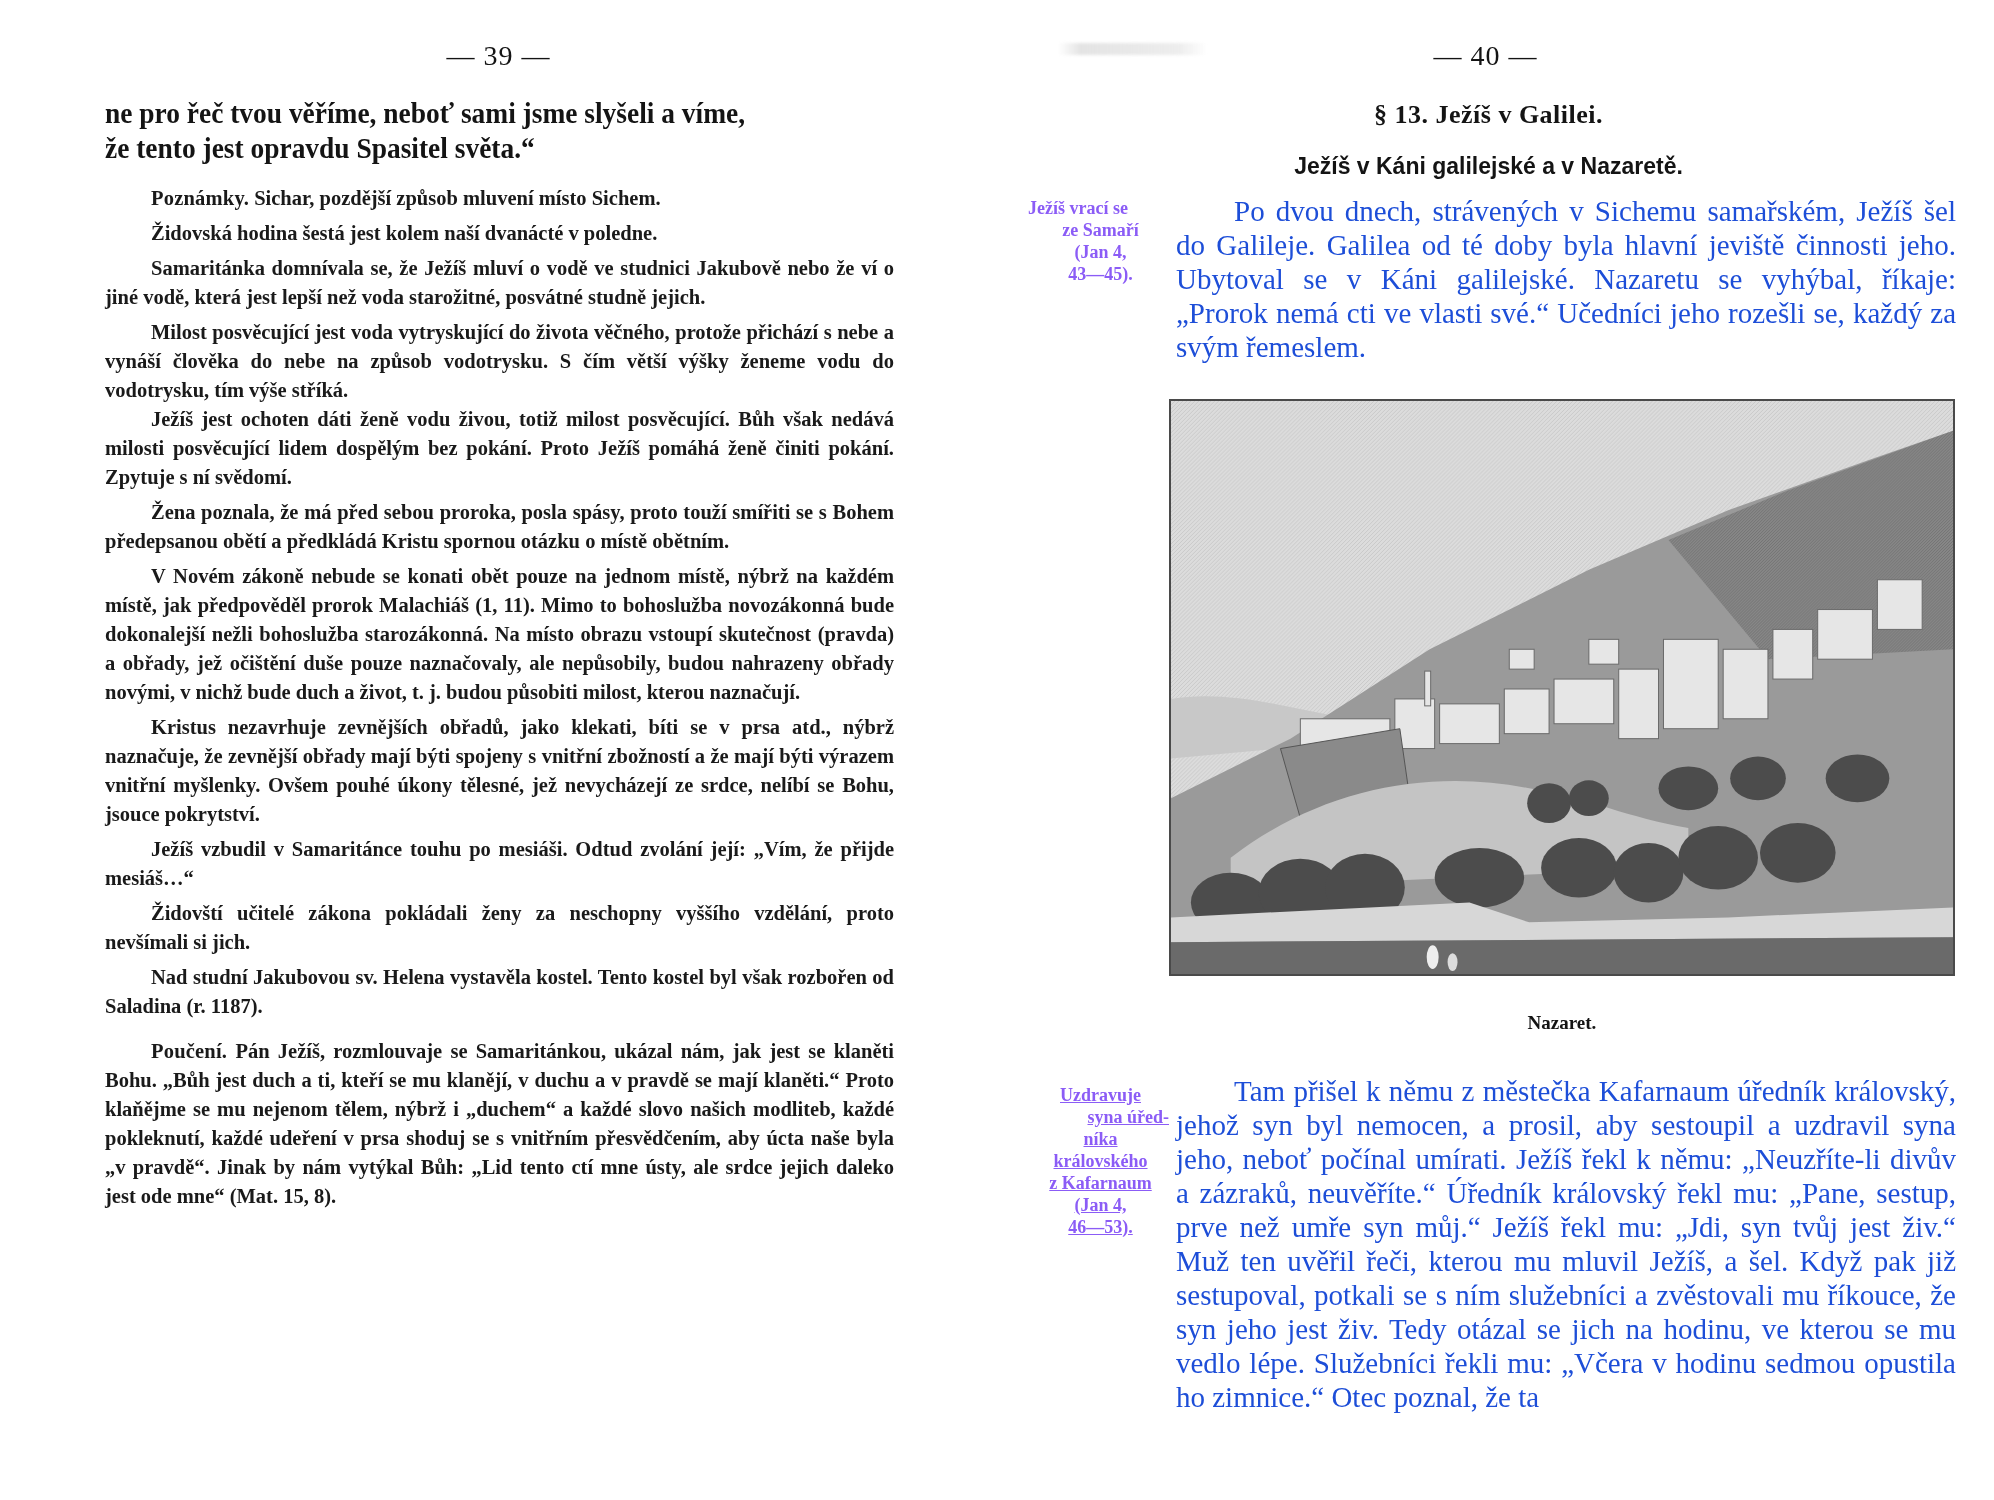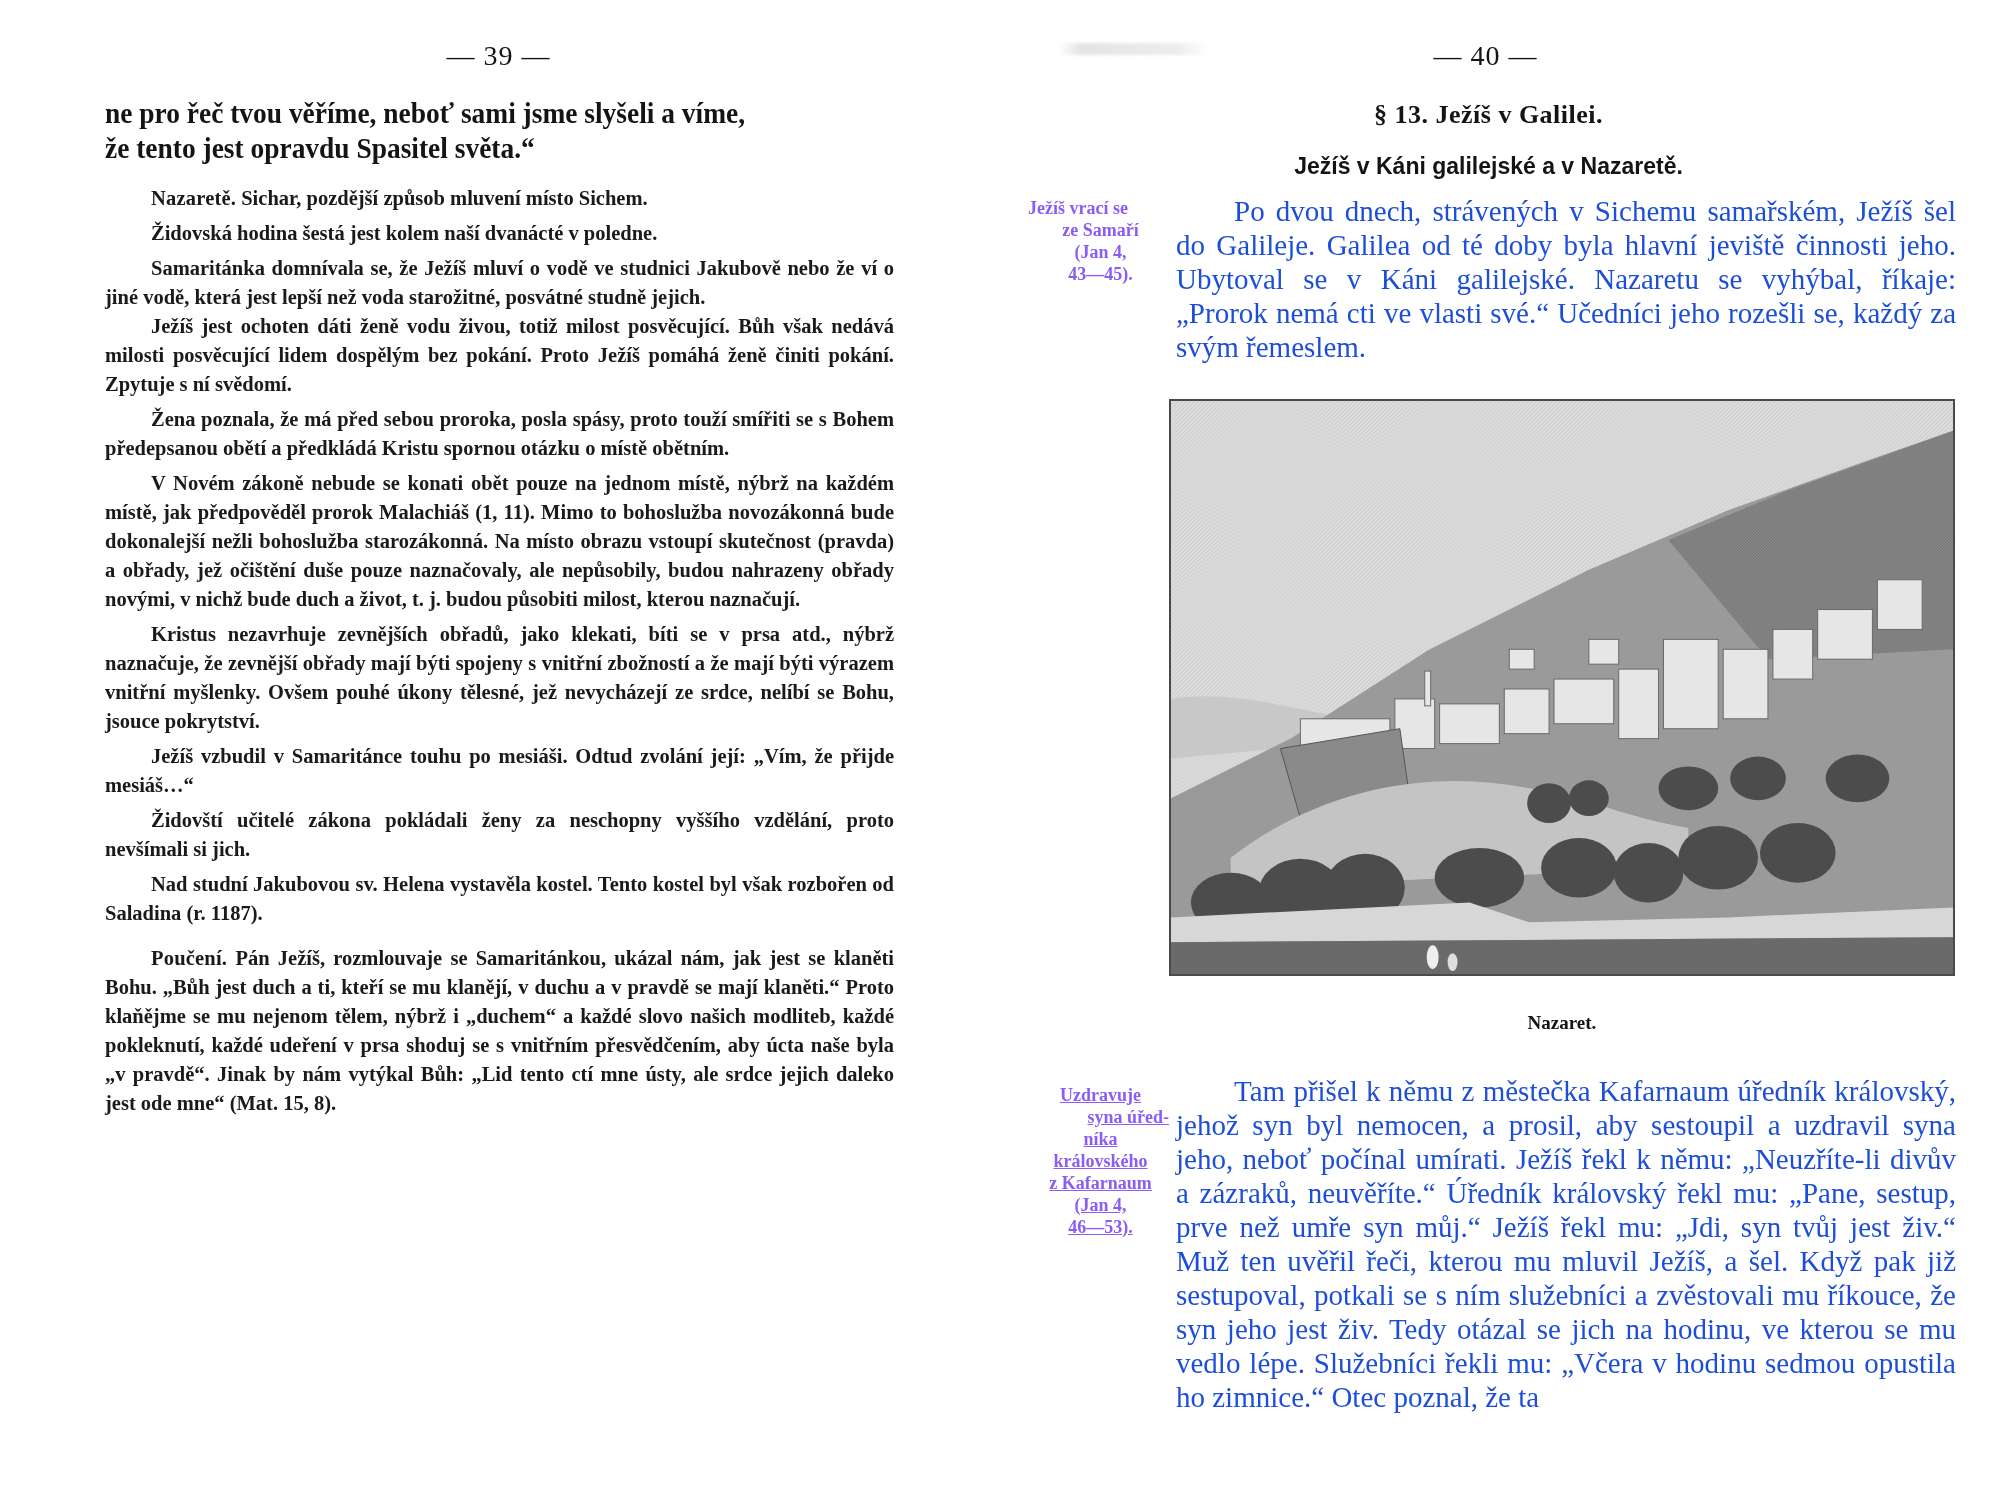--- a/index.html
+++ b/index.html
@@ -86,23 +86,24 @@
 <div class="page" id="page-left">
   <div class="page-number">— 39 —</div>
 </div>
 
 <div class="left-col">
   <p class="lead">
     <span>ne pro řeč tvou věříme, neboť sami jsme slyšeli a víme,</span><br>
     <span>že tento jest opravdu Spasitel světa.“</span>
   </p>
   <div class="notes" style="margin-top:18px;">
-    <p><span class="lbl">Nazaretě.</span> <span>Sichar, pozdější způsob mluvení místo Sichem.</span></p>
+    <p><span class="lbl">Poznámky.</span> <span>Sichar, pozdější způsob mluvení místo Sichem.</span></p>
     <p class="gap">Židovská hodina šestá jest kolem naší dvanácté v poledne.</p>
     <p class="gap">Samaritánka domnívala se, že Ježíš mluví o vodě ve studnici Jakubově nebo že ví o jiné vodě, která jest lepší než voda starožitné, posvátné studně jejich.</p>
+    <p class="gap">Milost posvěcující jest voda vytryskující do života věčného, protože přichází s nebe a vynáší člověka do nebe na způsob vodotrysku. S čím větší výšky ženeme vodu do vodotrysku, tím výše stříká.</p>
     <p>Ježíš jest ochoten dáti ženě vodu živou, totiž milost posvěcující. Bůh však nedává milosti posvěcující lidem dospělým bez pokání. Proto Ježíš pomáhá ženě činiti pokání. Zpytuje s ní svědomí.</p>
     <p class="gap">Žena poznala, že má před sebou proroka, posla spásy, proto touží smířiti se s Bohem předepsanou obětí a předkládá Kristu spornou otázku o místě obětním.</p>
     <p class="gap">V Novém zákoně nebude se konati obět pouze na jednom místě, nýbrž na každém místě, jak předpověděl prorok Malachiáš (1, 11). Mimo to bohoslužba novozákonná bude dokonalejší nežli bohoslužba starozákonná. Na místo obrazu vstoupí skutečnost (pravda) a obřady, jež očištění duše pouze naznačovaly, ale nepůsobily, budou nahrazeny obřady novými, v nichž bude duch a život, t. j. budou působiti milost, kterou naznačují.</p>
     <p class="gap">Kristus nezavrhuje zevnějších obřadů, jako klekati, bíti se v prsa atd., nýbrž naznačuje, že zevnější obřady mají býti spojeny s vnitřní zbožností a že mají býti výrazem vnitřní myšlenky. Ovšem pouhé úkony tělesné, jež nevycházejí ze srdce, nelíbí se Bohu, jsouce pokrytství.</p>
     <p class="gap">Ježíš vzbudil v Samaritánce touhu po mesiáši. Odtud zvolání její: „Vím, že přijde mesiáš…“</p>
     <p class="gap">Židovští učitelé zákona pokládali ženy za neschopny vyššího vzdělání, proto nevšímali si jich.</p>
     <p class="gap">Nad studní Jakubovou sv. Helena vystavěla kostel. Tento kostel byl však rozbořen od Saladina (r. 1187).</p>
     <p class="gap2"><span class="lbl">Poučení.</span> <span>Pán Ježíš, rozmlouvaje se Samaritánkou, ukázal nám, jak jest se klaněti Bohu. „Bůh jest duch a ti, kteří se mu klanějí, v duchu a v pravdě se mají klaněti.“ Proto klaňějme se mu nejenom tělem, nýbrž i „duchem“ a každé slovo našich modliteb, každé pokleknutí, každé udeření v prsa shoduj se s vnitřním přesvědčením, aby úcta naše byla „v pravdě“. Jinak by nám vytýkal Bůh: „Lid tento ctí mne ústy, ale srdce jejich daleko jest ode mne“ (Mat. 15, 8).</span></p>
   </div>
 </div>

